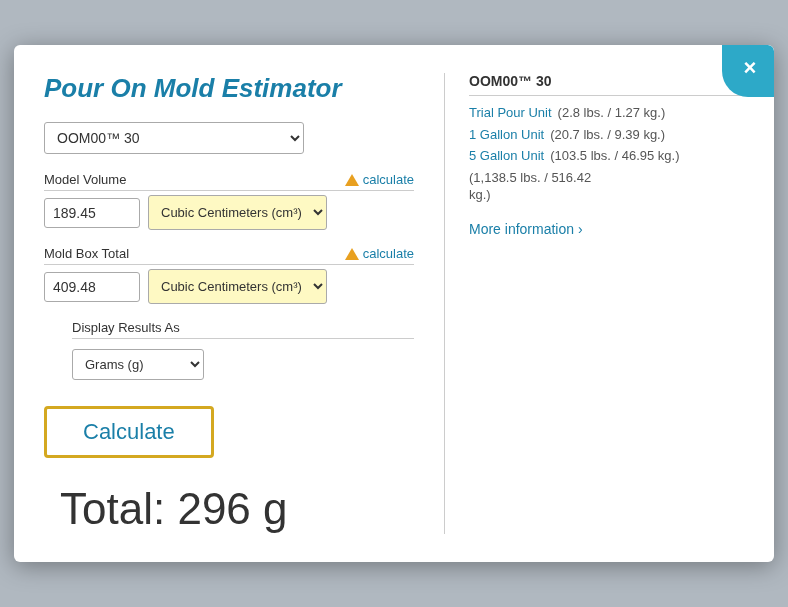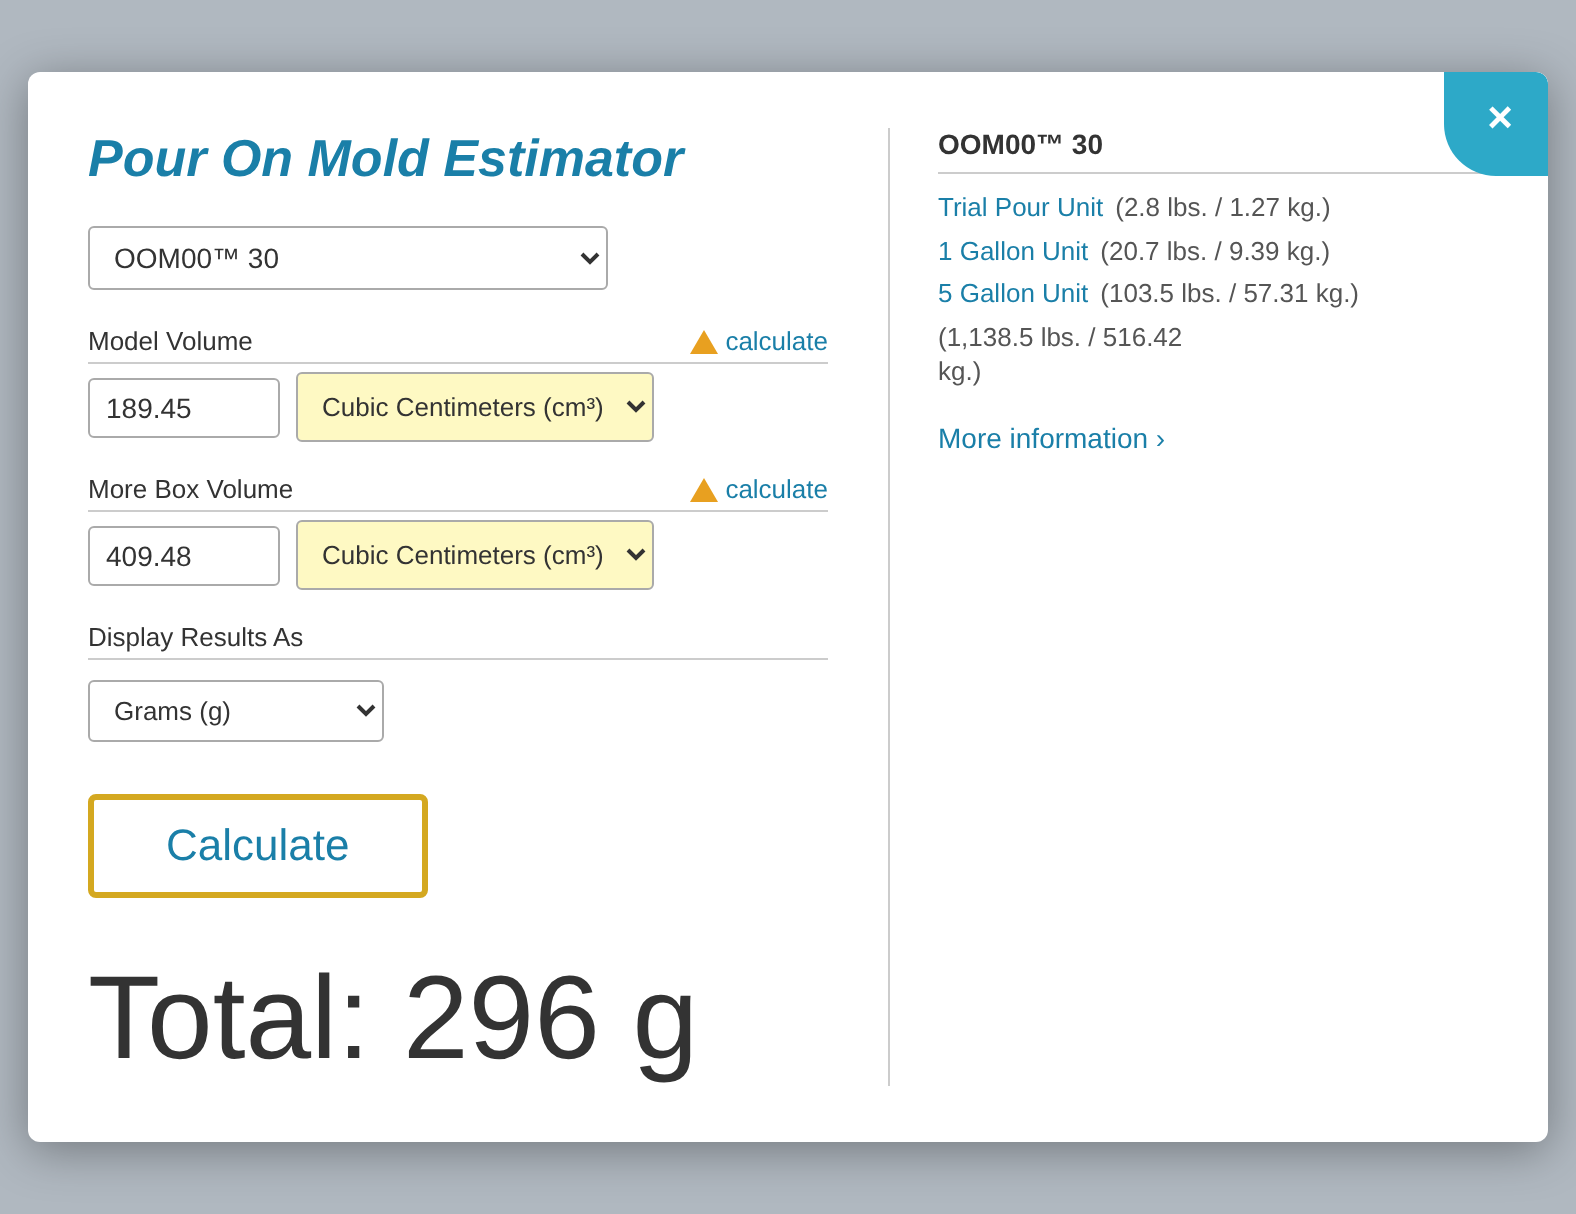--- a/index.html
+++ b/index.html
@@ -139,37 +139,38 @@
       border: 1px solid #aaa;
       border-radius: 3px;
       font-size: 13px;
       background: #fef9c3;
       color: #333;
       appearance: auto;
     }
 
     .display-group {
       margin-bottom: 22px;
+      margin-left: 28px;
     }
 
     .display-label-row {
       display: flex;
       align-items: center;
       margin-bottom: 4px;
       border-bottom: 1px solid #ccc;
       padding-bottom: 3px;
     }
 
     .display-label {
       font-size: 13px;
       color: #333;
     }
 
     .display-select {
-      width: 148px;
+      width: 132px;
       padding: 6px 8px;
       border: 1px solid #aaa;
       border-radius: 3px;
       font-size: 13px;
       background: #fff;
       color: #333;
       appearance: auto;
       margin-top: 6px;
     }
 
@@ -179,24 +180,25 @@
       color: #1a7fa8;
       font-size: 22px;
       padding: 10px 36px;
       border-radius: 4px;
       cursor: pointer;
       margin-top: 4px;
       margin-bottom: 18px;
     }
 
     .total-result {
-      font-size: 59px;
+      font-size: 44px;
       color: #333;
       font-weight: 300;
       margin-top: 8px;
+      margin-left: 16px;
     }
 
     
     .right-col {
       flex: 1;
       padding-left: 24px;
       border-left: 1px solid #ccc;
     }
 
     .avail-title {
@@ -284,21 +286,21 @@
             <option>Cubic Centimeters (cm³)</option>
             <option>Cubic Inches (in³)</option>
             <option>Liters (L)</option>
           </select>
         </div>
       </div>
 
       
       <div class="field-group">
         <div class="field-label-row">
-          <span class="field-label">More Box Volume</span>
+          <span class="field-label">Mold Box Total</span>
           <a class="calc-link-row">
             <span class="calc-icon"></span>
             <span>calculate</span>
           </a>
         </div>
         <div class="field-inputs">
           <input type="text" class="number-input" value="409.48" style="">
           <select class="unit-select">
             <option>Cubic Centimeters (cm³)</option>
             <option>Cubic Inches (in³)</option>
@@ -338,21 +340,21 @@
         <li class="size-item">
           <span class="size-name">Trial Pour Unit</span>
           <span class="size-weight">(2.8 lbs. / 1.27 kg.)</span>
         </li>
         <li class="size-item">
           <span class="size-name">1 Gallon Unit</span>
           <span class="size-weight">(20.7 lbs. / 9.39 kg.)</span>
         </li>
         <li class="size-item">
           <span class="size-name">5 Gallon Unit</span>
-          <span class="size-weight">(103.5 lbs. / 57.31 kg.)</span>
+          <span class="size-weight">(103.5 lbs. / 46.95 kg.)</span>
         </li>
         <li class="size-item">
           <span class="size-weight">(1,138.5 lbs. / 516.42<br>kg.)</span>
         </li>
       </ul>
 
       <a class="more-info">More information ›</a>
 
     </div>
 

